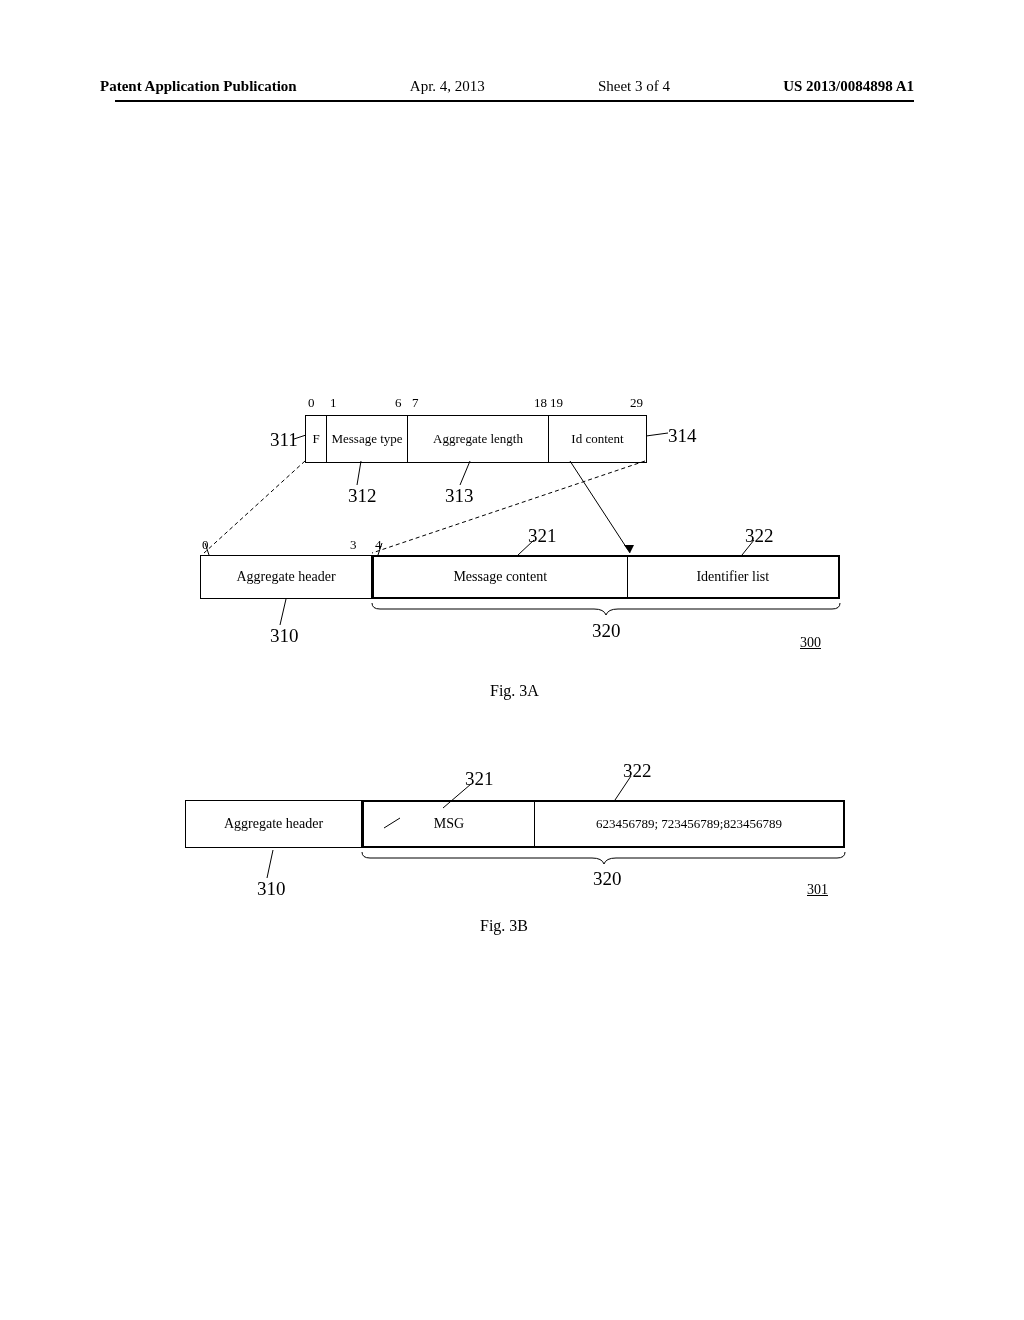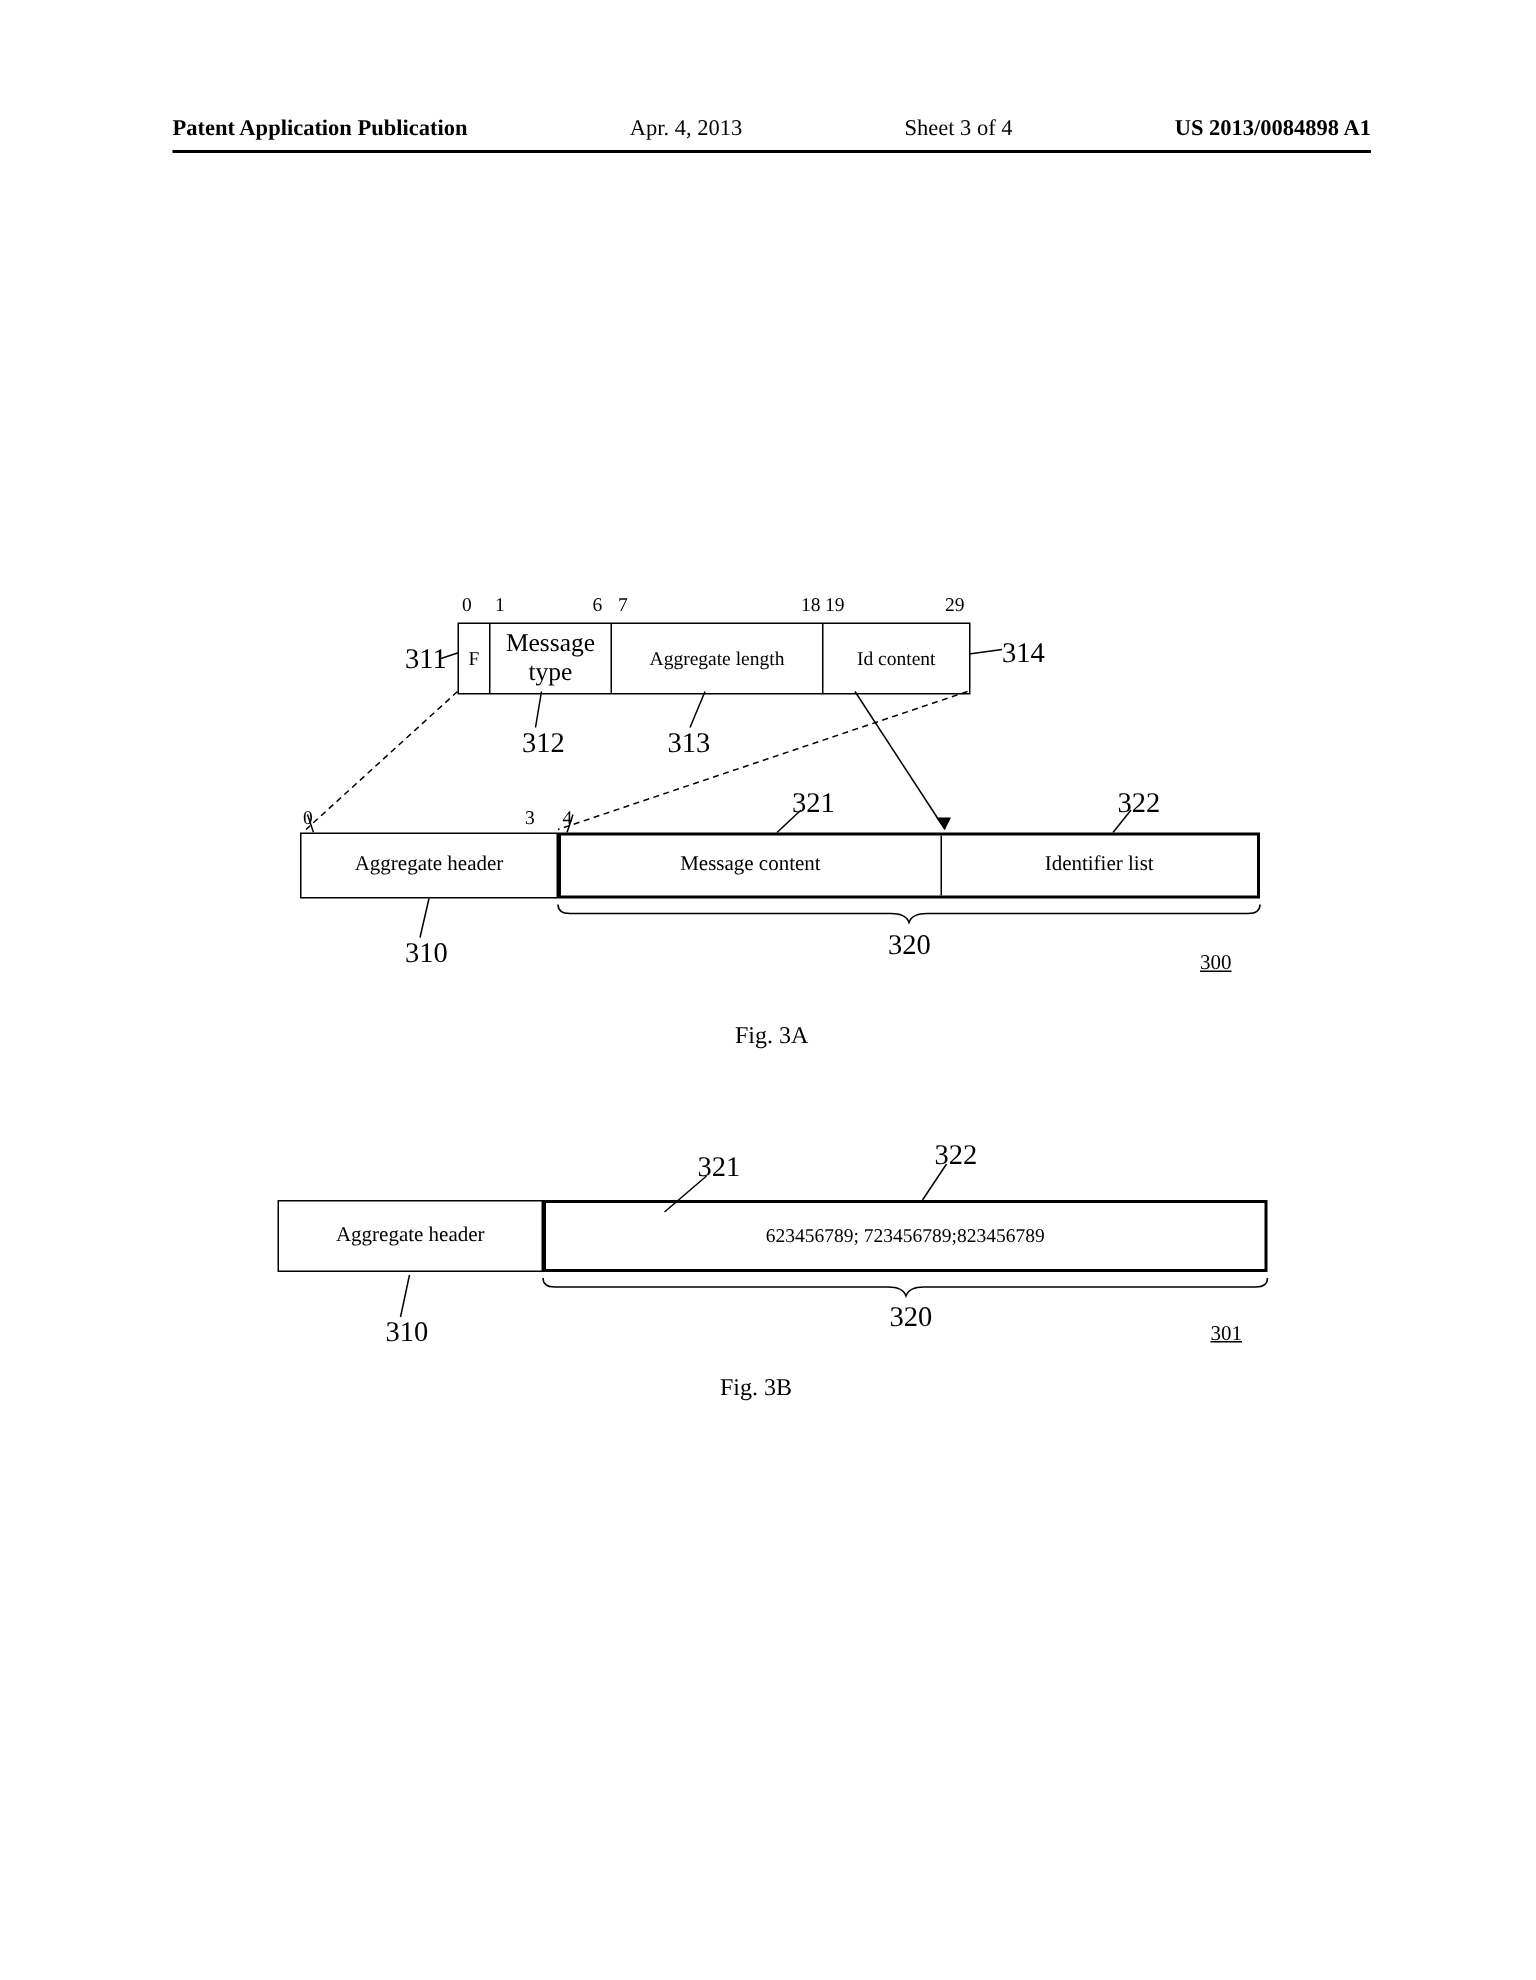--- a/index.html
+++ b/index.html
@@ -8,21 +8,21 @@
     width: 1024px;
     height: 1320px;
     background: #fff;
     font-family: "Times New Roman", Times, serif;
     position: relative;
     color: #000;
   }
   .page-header {
     position: absolute;
     top: 78px;
-    left: 115px;
+    left: 100px;
     right: 110px;
     display: flex;
     justify-content: space-between;
     font-size: 15px;
   }
   .page-header .pub { font-weight: bold; }
   .rule {
     position: absolute;
     top: 100px;
     left: 115px;
@@ -39,21 +39,21 @@
     height: 280px;
   }
   .bitlabels { position: absolute; top: 0; font-size: 13px; }
   .header-box {
     position: absolute;
     top: 20px; left: 105px; width: 340px; height: 46px;
     border: 1px solid #000;
     display: flex;
   }
   .hb-f { width: 20px; border-right: 1px solid #000; display:flex; align-items:center; justify-content:center; font-size: 13px; }
-  .hb-mt { width: 80px; border-right: 1px solid #000; display:flex; align-items:center; justify-content:center; text-align:center; font-size:17px; line-height:1.1; }
+  .hb-mt { width: 80px; border-right: 1px solid #000; display:flex; align-items:center; justify-content:center; text-align:center; font-size:13px; line-height:1.1; }
   .hb-al { width: 140px; border-right: 1px solid #000; display:flex; align-items:center; justify-content:center; font-size:13px; }
   .hb-id { flex:1; display:flex; align-items:center; justify-content:center; font-size:13px; }
 
   .lbl { position: absolute; font-size: 19px; }
 
   svg.leader { position:absolute; overflow: visible; }
 
   .agg-row {
     position: absolute;
     top: 160px; left: 0; width: 640px; height: 44px;
@@ -194,20 +194,26 @@
     </svg>
 
   <div class="lbl" style="top:0px; left:438px;">322</div>
   <svg class="leader" style="top:16px; left:430px;" width="20" height="26">
       <line x1="16" y1="0" x2="0" y2="24" stroke="#000"></line>
     </svg>
 
   <div class="agg-row-b">
     <div class="agg-header-b">Aggregate header</div>
     <div class="agg-body-b">
+      <div class="msg-b">
+        <svg class="leader" style="top:16px; left:20px;" width="18" height="12">
+            <line x1="0" y1="10" x2="16" y2="0" stroke="#000"></line>
+          </svg>
+        <span>MSG</span>
+      </div>
       <div class="ids-b">623456789; 723456789;823456789</div>
     </div>
   </div>
 
   <div class="lbl" style="top:118px; left:72px;">310</div>
   <svg class="leader" style="top:90px; left:82px;" width="12" height="30">
       <line x1="6" y1="0" x2="0" y2="28" stroke="#000"></line>
     </svg>
 
   <svg class="leader" style="top:90px; left:177px;" width="483" height="16">

